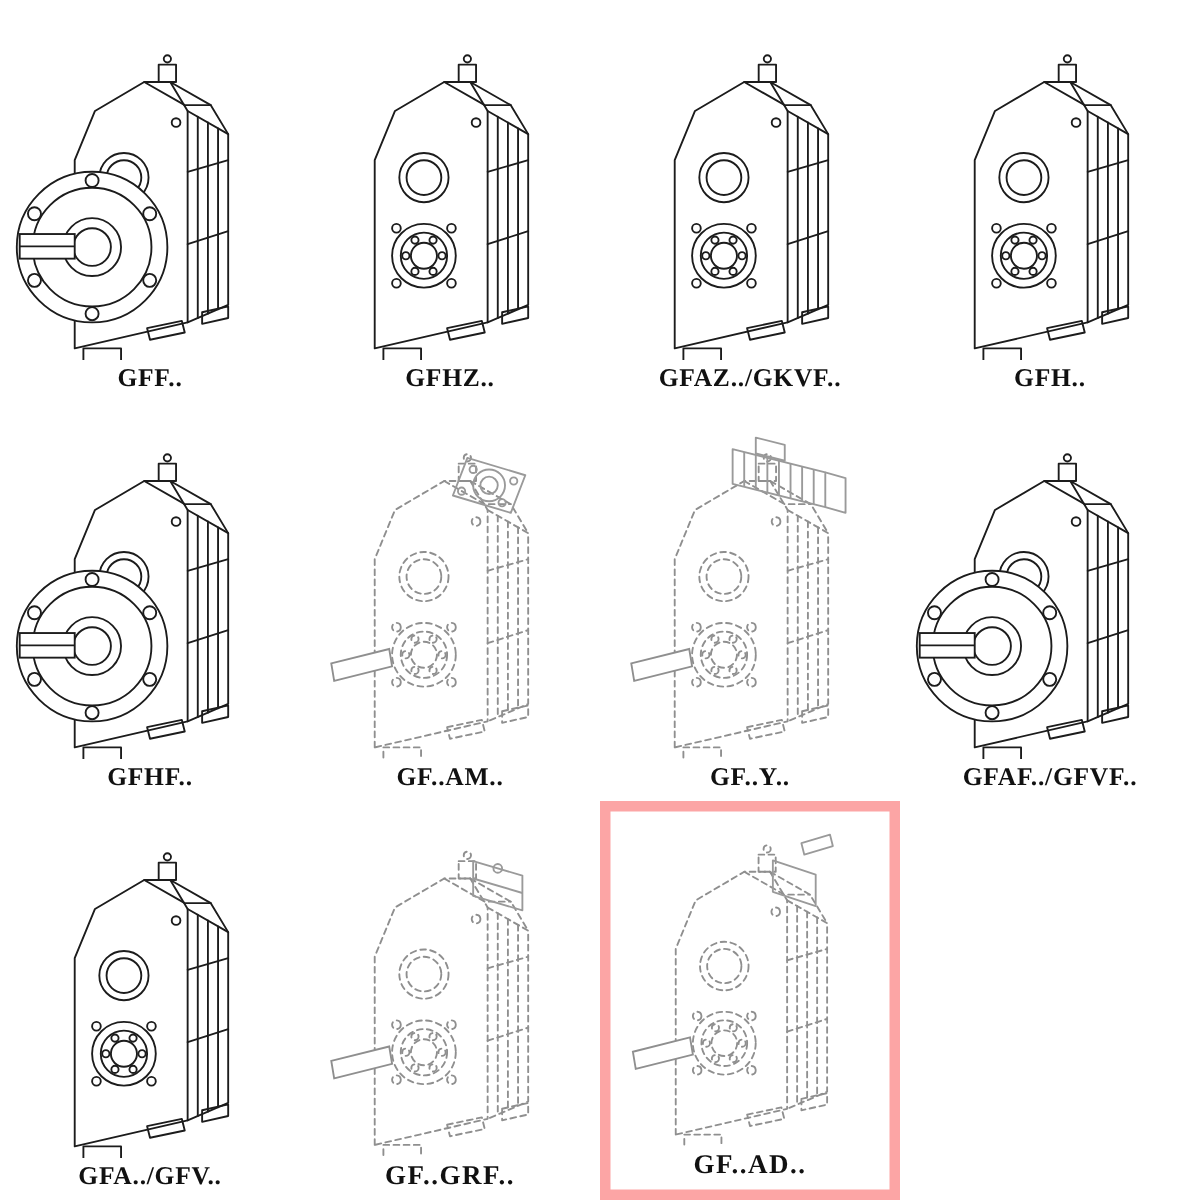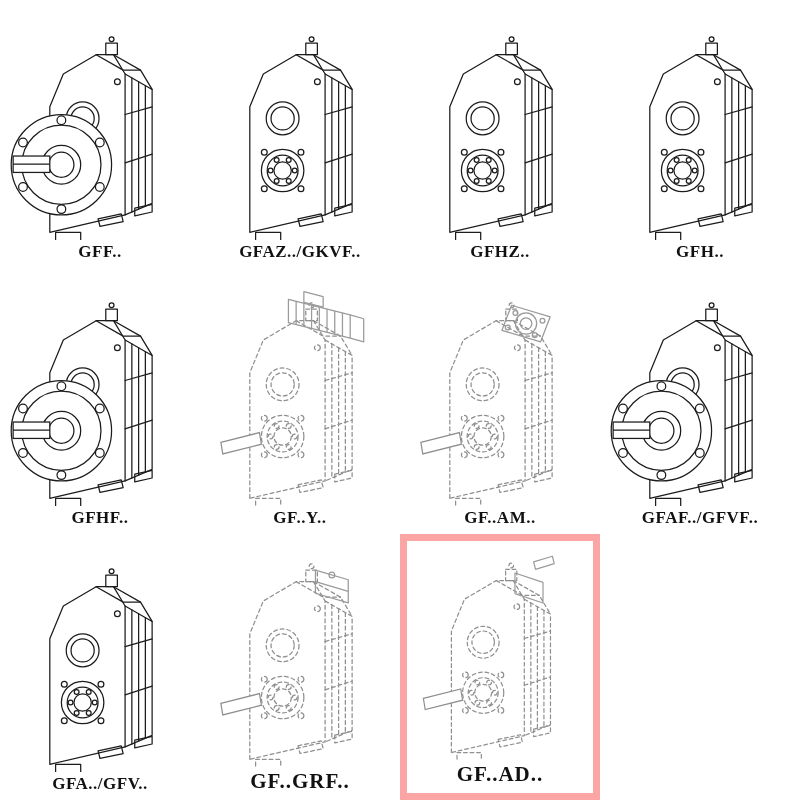--- a/index.html
+++ b/index.html
@@ -17,21 +17,21 @@
     margin:0; box-sizing:border-box;
     display:flex; flex-direction:column; align-items:center; justify-content:flex-end;
     padding:4px 2px 6px;
   }
   figure.cell.boxed { border:7px solid #fca5a5; }
   svg.drawing { width:196px; height:222px; color:#1c1c1c; display:block; }
   figcaption.label {
     font-weight:700; font-size:17px; letter-spacing:0.5px; color:#111111;
     margin-top:2px; white-space:nowrap; text-align:center;
   }
-  figcaption.label.lg { font-size:21px; letter-spacing:1px; }
+  figcaption.label.lg { font-size:18px; letter-spacing:1px; }
   #symdefs { position:absolute; width:0; height:0; overflow:hidden; }
 </style>
 </head>
 <body>
 
 <svg id="symdefs" aria-hidden="true">
   <defs>
     <g id="g-gearbox" fill="none" stroke="currentColor" stroke-width="1.3" stroke-linejoin="round" stroke-linecap="round">
       <path d="M48,222 L48,92 L62,58 L96,38 L114,38 L126,58 L126,204 Z"></path>
       <path d="M126,58 L154,74 L154,192 L126,204"></path>
@@ -145,57 +145,57 @@
       <svg class="drawing" viewBox="0 0 200 230">
           <use href="#sym-flange"></use>
         </svg>
       <figcaption class="label">GFF..</figcaption>
     </figure>
 
     <figure class="cell">
       <svg class="drawing" viewBox="0 0 200 230">
           <use href="#sym-basic"></use>
         </svg>
+      <figcaption class="label">GFHZ..</figcaption>
+    </figure>
+
+    <figure class="cell">
+      <svg class="drawing" viewBox="0 0 200 230">
+          <use href="#sym-basic"></use>
+        </svg>
       <figcaption class="label">GFAZ../GKVF..</figcaption>
     </figure>
 
     <figure class="cell">
       <svg class="drawing" viewBox="0 0 200 230">
           <use href="#sym-basic"></use>
         </svg>
-      <figcaption class="label">GFHZ..</figcaption>
-    </figure>
-
-    <figure class="cell">
-      <svg class="drawing" viewBox="0 0 200 230">
-          <use href="#sym-basic"></use>
-        </svg>
       <figcaption class="label">GFH..</figcaption>
     </figure>
 
     <figure class="cell">
       <svg class="drawing" viewBox="0 0 200 230">
           <use href="#sym-flange"></use>
         </svg>
       <figcaption class="label">GFHF..</figcaption>
     </figure>
 
 
     <figure class="cell">
       <svg class="drawing" viewBox="0 0 200 230">
+          <use href="#sym-am"></use>
+        </svg>
+      <figcaption class="label">GF..AM..</figcaption>
+    </figure>
+
+    <figure class="cell">
+      <svg class="drawing" viewBox="0 0 200 230">
           <use href="#sym-y"></use>
         </svg>
       <figcaption class="label">GF..Y..</figcaption>
-    </figure>
-
-    <figure class="cell">
-      <svg class="drawing" viewBox="0 0 200 230">
-          <use href="#sym-am"></use>
-        </svg>
-      <figcaption class="label">GF..AM..</figcaption>
     </figure>
 
     <figure class="cell">
       <svg class="drawing" viewBox="0 0 200 230">
           <use href="#sym-flange"></use>
         </svg>
       <figcaption class="label">GFAF../GFVF..</figcaption>
     </figure>
 
     <figure class="cell">

